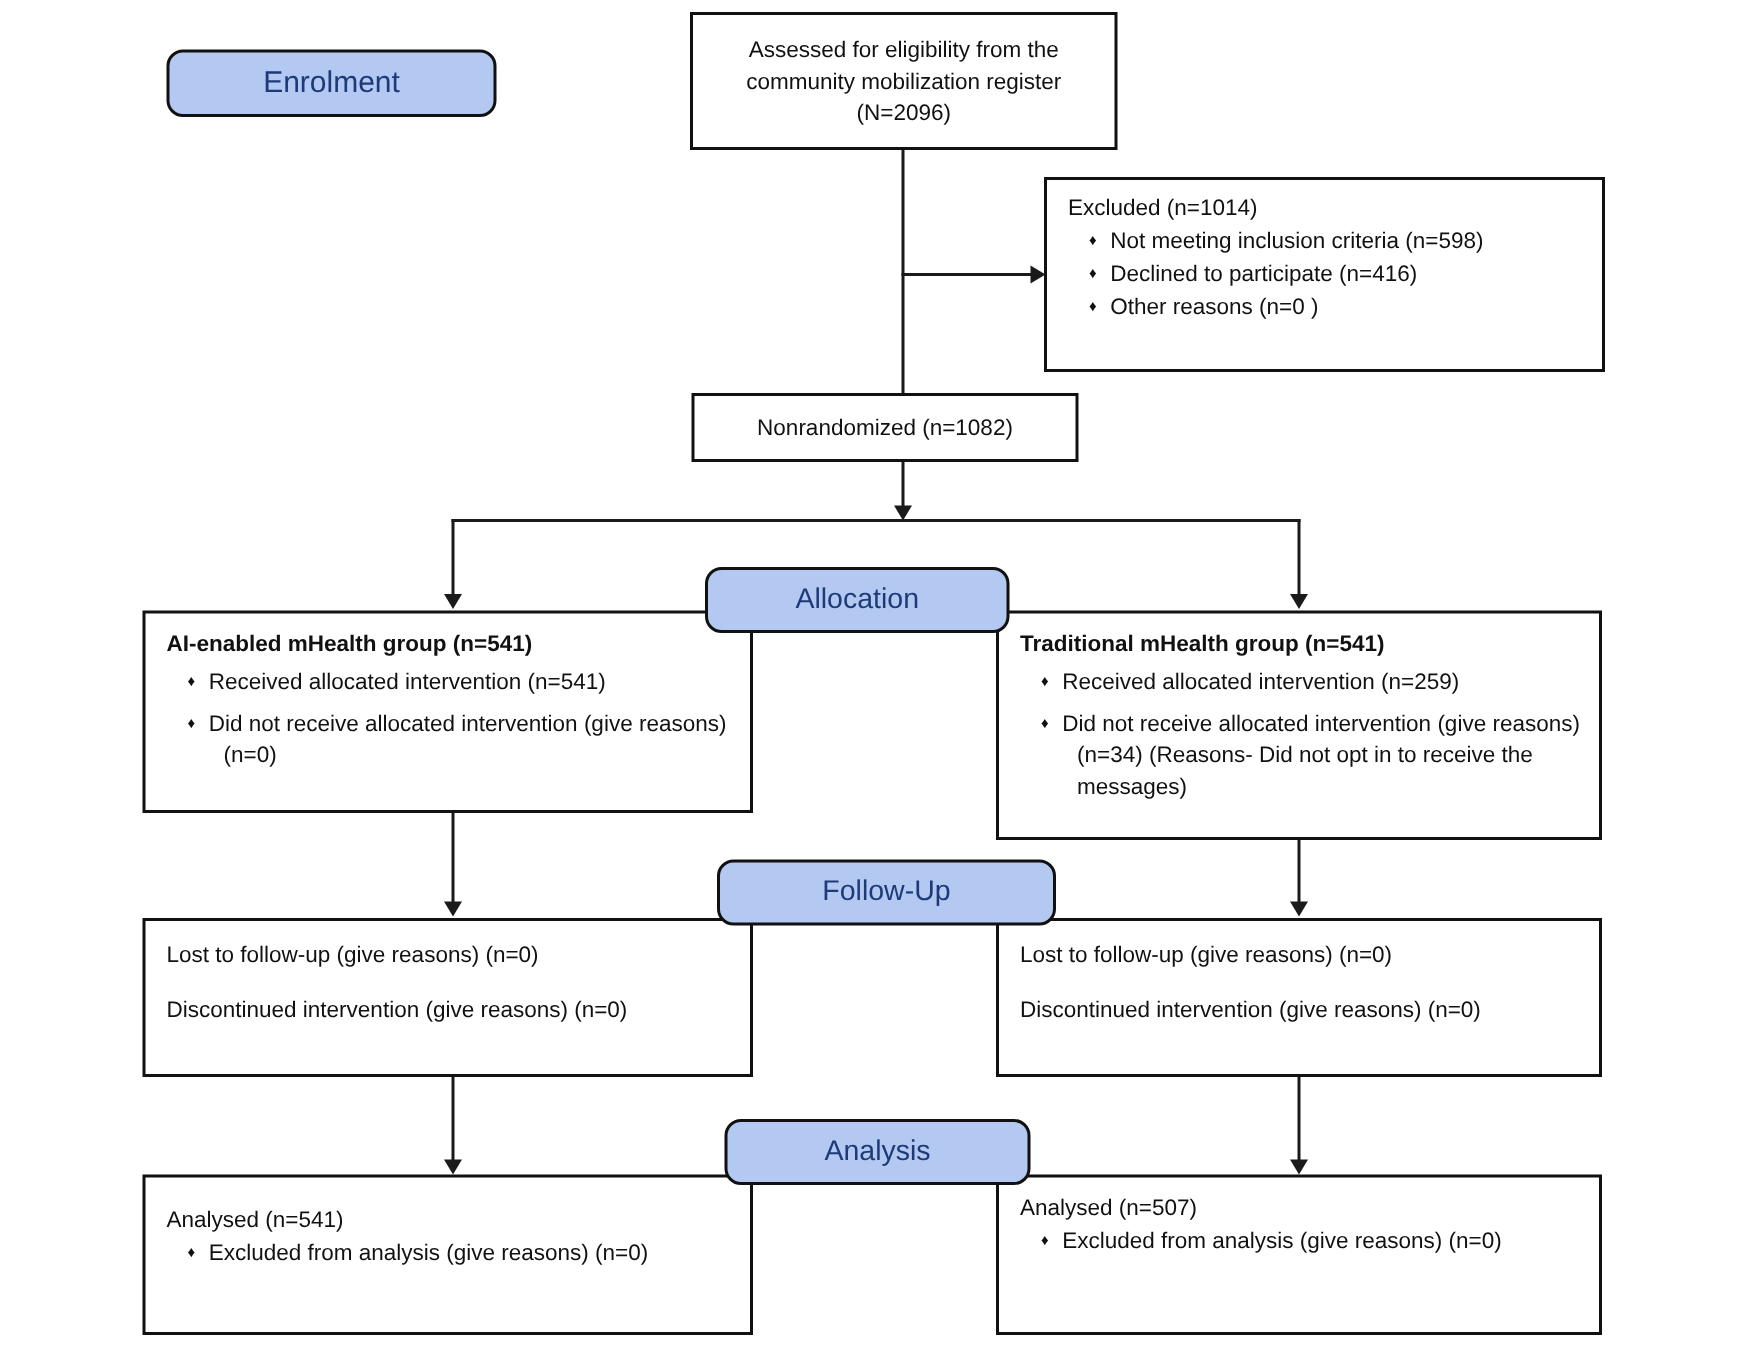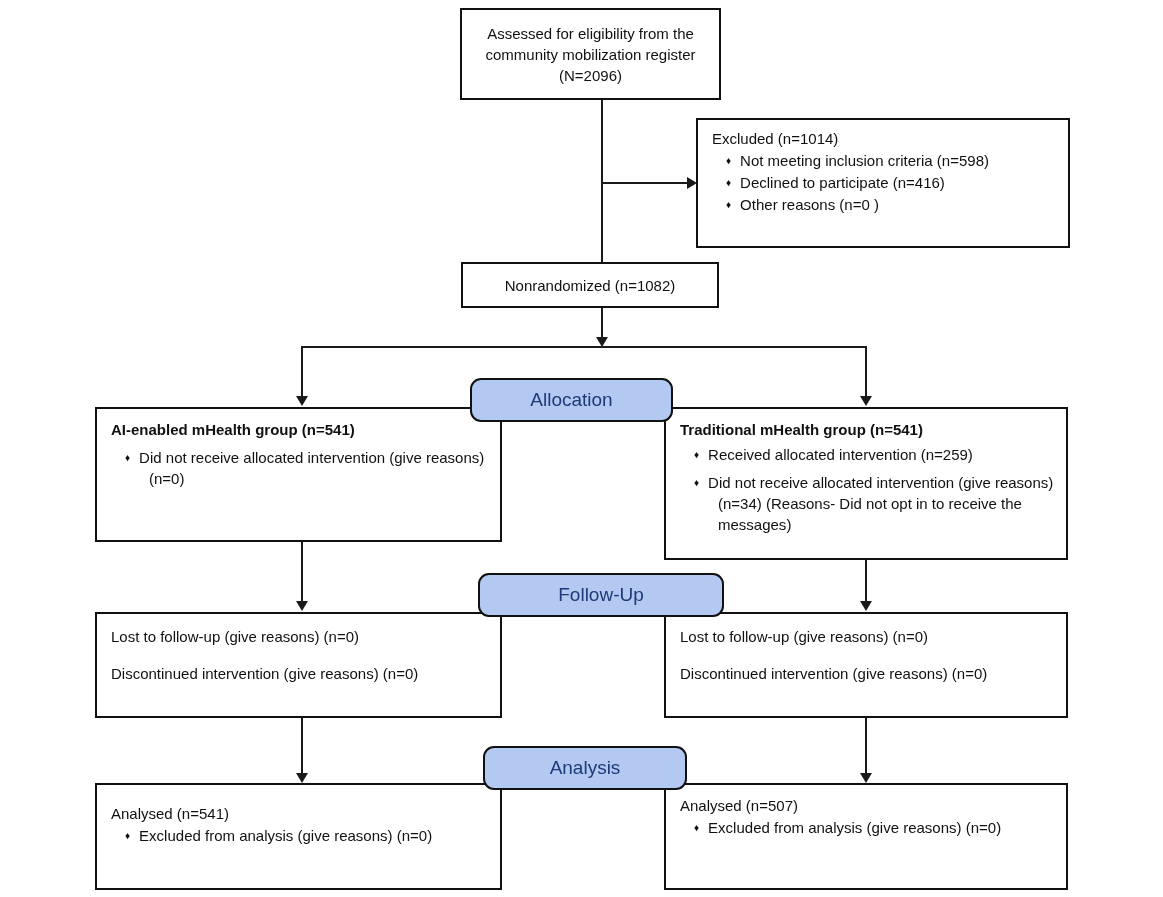--- a/index.html
+++ b/index.html
@@ -82,34 +82,37 @@
   <div class="vline" style="left:301px;top:541px;height:62px;"></div>
   <div class="arrow-down" style="left:296px;top:601px;"></div>
   <div class="vline" style="left:865px;top:559px;height:44px;"></div>
   <div class="arrow-down" style="left:860px;top:601px;"></div>
 
   <div class="vline" style="left:301px;top:717px;height:58px;"></div>
   <div class="arrow-down" style="left:296px;top:773px;"></div>
   <div class="vline" style="left:865px;top:717px;height:58px;"></div>
   <div class="arrow-down" style="left:860px;top:773px;"></div>
 
+  <div class="pill" style="left:111px;top:33px;width:220px;height:45px;font-size:20px;">
+    <span>Enrolment</span>
+  </div>
 
   <div class="pill" style="left:470px;top:378px;width:203px;height:44px;">
     <span>Allocation</span>
   </div>
 
-  <div class="pill" style="left:478px;top:573px;width:246px;height:44px;text-align:right;">
+  <div class="pill" style="left:478px;top:573px;width:226px;height:44px;text-align:right;">
     <span>Follow-Up</span>
   </div>
 
   <div class="pill" style="left:483px;top:746px;width:204px;height:44px;text-align:right;">
     <span>Analysis</span>
   </div>
 
-  <div class="box centered" style="left:460px;top:8px;width:261px;height:92px;padding:4px 18px;">
+  <div class="box centered" style="left:460px;top:8px;width:285px;height:92px;padding:4px 18px;">
     <span>Assessed for eligibility from the community mobilization register (N=2096)</span>
   </div>
 
   <div class="box" style="left:696px;top:118px;width:374px;height:130px;">
     <div class="pad">
       <div class="box-title normal">Excluded (n=1014)</div>
       <ul class="diamond">
         <li><span class="blt">♦</span><span>Not meeting inclusion criteria (n=598)</span></li>
         <li><span class="blt">♦</span><span>Declined to participate (n=416)</span></li>
         <li><span class="blt">♦</span><span>Other reasons (n=0 )</span></li>
@@ -118,20 +121,21 @@
   </div>
 
   <div class="box centered" style="left:461px;top:262px;width:258px;height:46px;">
     <span>Nonrandomized (n=1082)</span>
   </div>
 
   <div class="box" style="left:95px;top:407px;width:407px;height:135px;">
     <div class="pad" style="padding-top:10px;">
       <div class="box-title">AI-enabled mHealth group (n=541)</div>
       <ul class="diamond">
+        <li style="margin-top:4px;"><span class="blt">♦</span><span>Received allocated intervention (n=541)</span></li>
         <li style="margin-top:7px;"><span class="blt">♦</span><span>Did not receive allocated intervention (give reasons) (n=0)</span></li>
       </ul>
     </div>
   </div>
 
   <div class="box" style="left:664px;top:407px;width:404px;height:153px;">
     <div class="pad" style="padding-top:10px;">
       <div class="box-title">Traditional mHealth group (n=541)</div>
       <ul class="diamond">
         <li style="margin-top:4px;"><span class="blt">♦</span><span>Received allocated intervention (n=259)</span></li>

